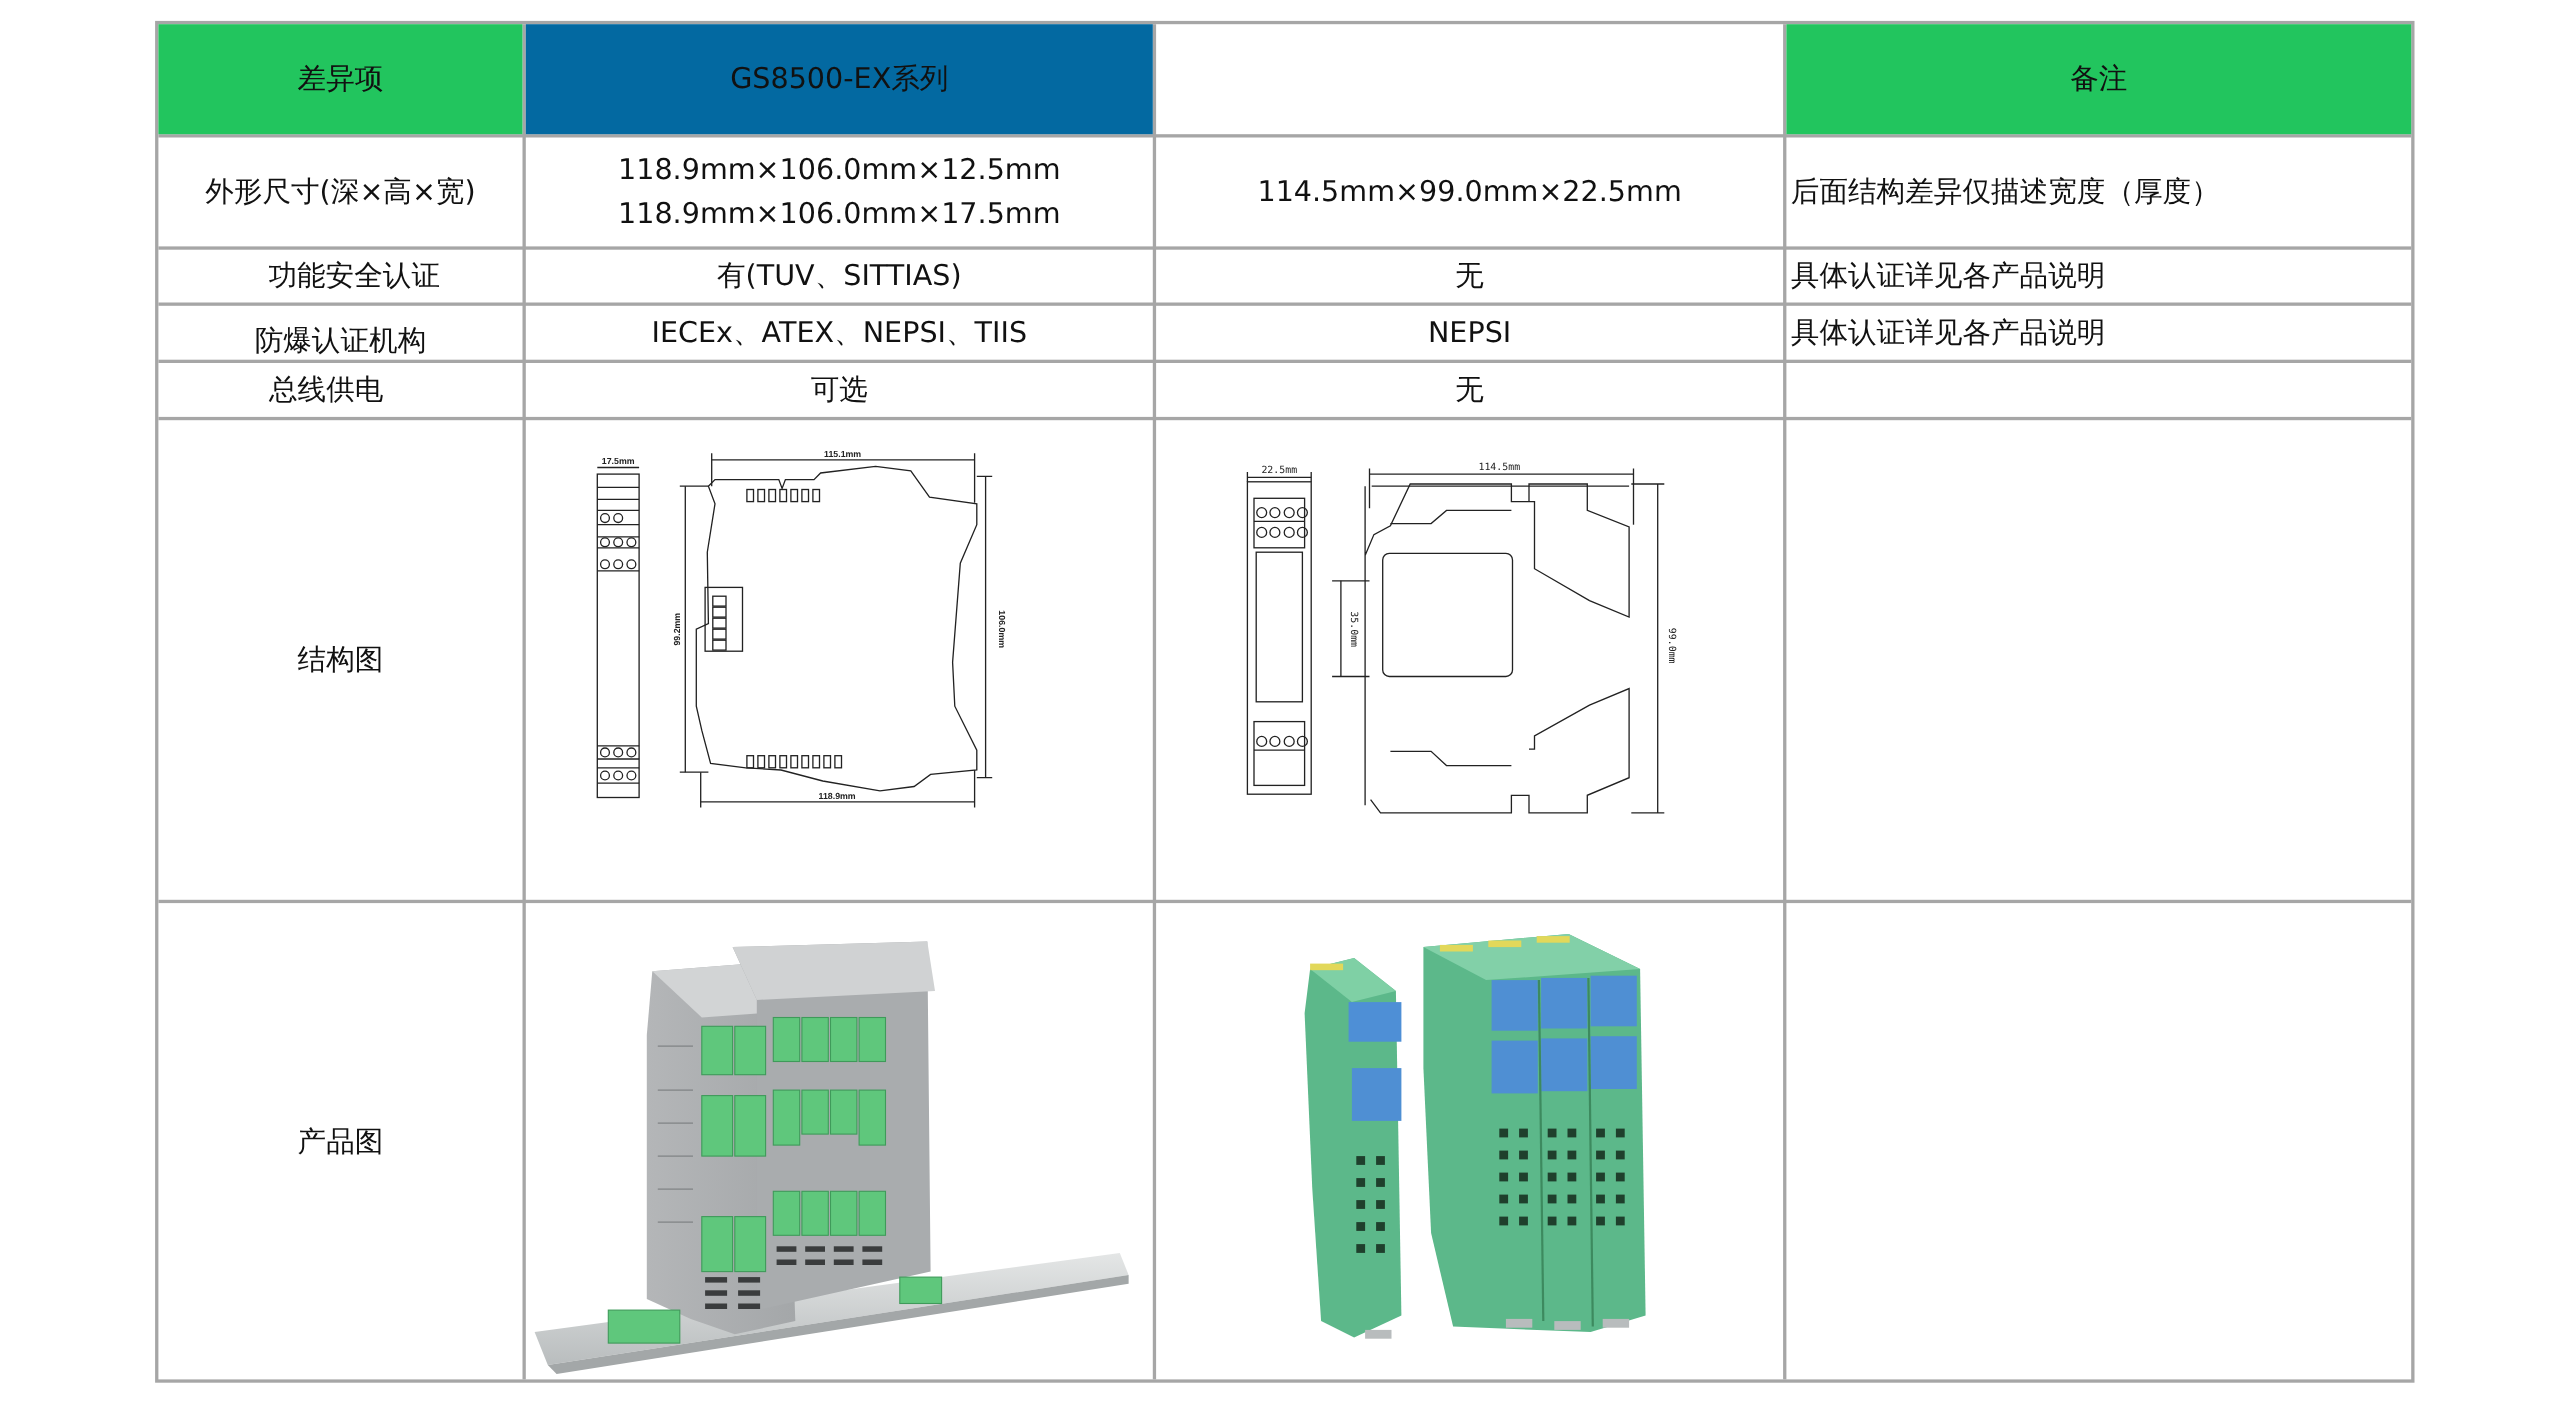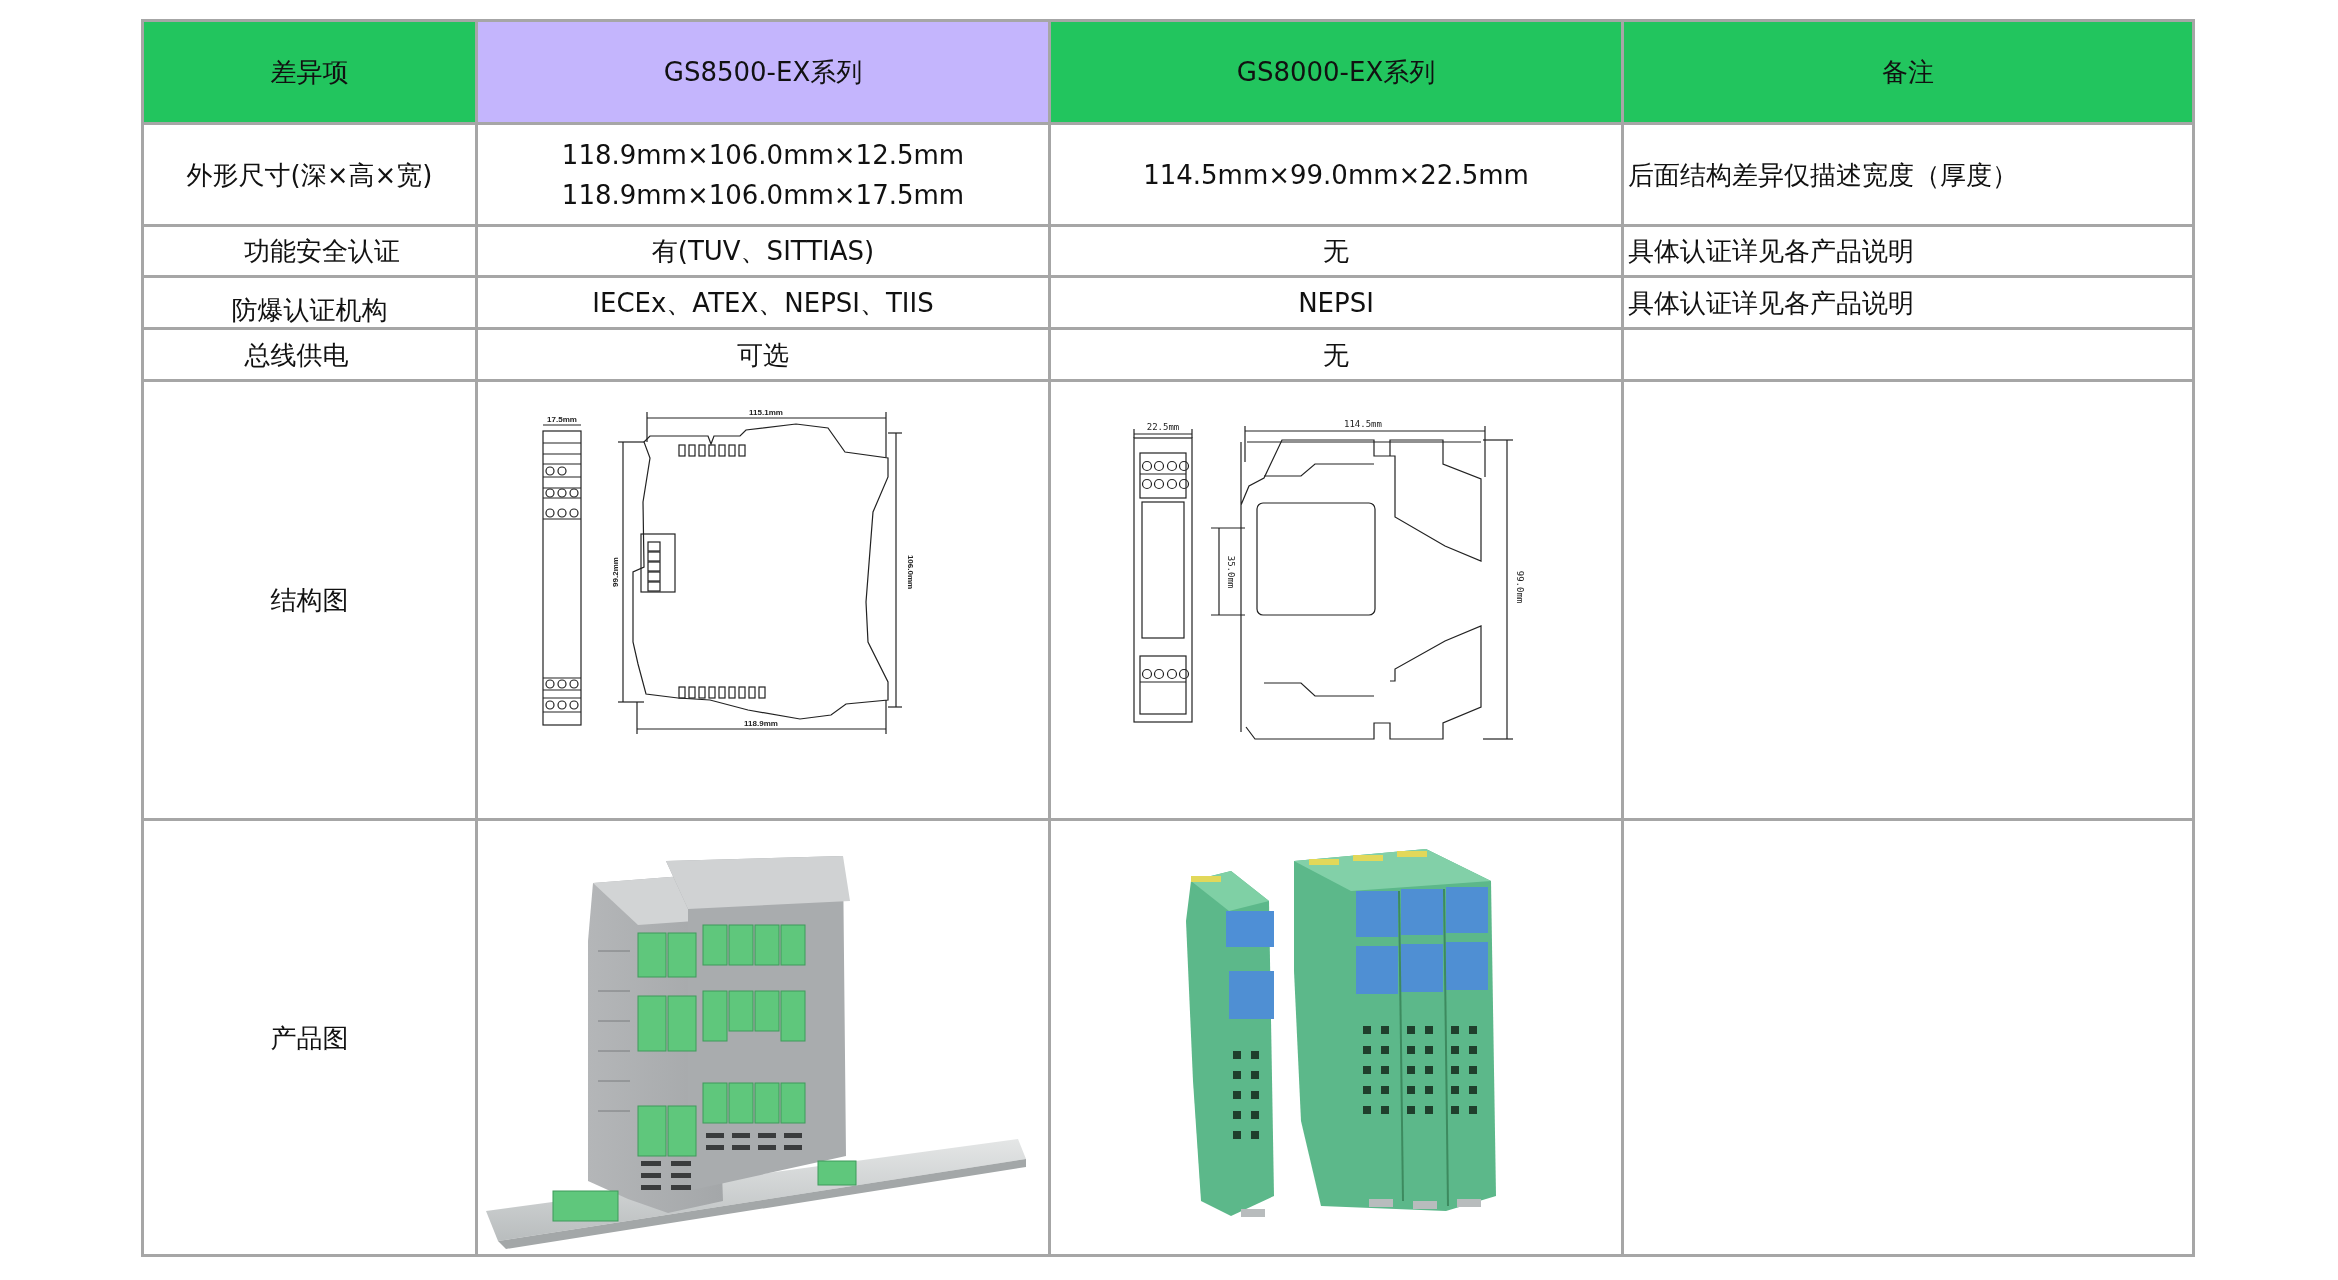--- a/index.html
+++ b/index.html
@@ -3,21 +3,21 @@
 <meta charset="utf-8">
 <style>
   html, body { margin: 0; padding: 0; background: #ffffff; }
   body { width: 2338px; height: 1280px; position: relative; overflow: hidden;
          font-family: "DejaVu Sans", "Liberation Sans", sans-serif; color: #111; }
   .tbl { position: absolute; left: 141px; top: 19px; width: 2054px; height: 1238px;
          border: 3px solid #a6a6a6; box-sizing: border-box; }
   .cell { position: absolute; box-sizing: border-box; display: flex; align-items: center;
           justify-content: center; text-align: center; font-size: 26px; line-height: 40px; }
   .hcell { background: #22c55e; justify-content: center; }
-  .hblue { background: #c4b5fd; }
+  .hblue { background: #0369a1; }
   .left { justify-content: flex-start; text-align: left; padding-left: 4px; }
   .vline { position: absolute; top: 0; bottom: 0; width: 3px; background: #a6a6a6; }
   .hline { position: absolute; left: 0; right: 0; height: 3px; background: #a6a6a6; }
   .stack { display: flex; flex-direction: column; align-items: center; }
   svg { display: block; }
 </style>
 </head>
 <body>
 
 <div class="tbl">
@@ -30,23 +30,20 @@
   <div class="hline" style="top:253px"></div>
   <div class="hline" style="top:305px"></div>
   <div class="hline" style="top:357px"></div>
   <div class="hline" style="top:796px"></div>
 
   <div class="cell hcell" style="left:0;top:0;width:331px;height:100px">
     <span>差异项</span>
   </div>
   <div class="cell hblue" style="left:334px;top:0;width:570px;height:100px">
     <span>GS8500-EX系列</span>
-  </div>
-  <div class="cell hcell" style="left:907px;top:0;width:570px;height:100px">
-    <span>GS8000-EX系列</span>
   </div>
   <div class="cell hcell" style="left:1480px;top:0;width:568px;height:100px">
     <span>备注</span>
   </div>
 
   <div class="cell" style="left:0;top:103px;width:331px;height:99px">
     <span>外形尺寸(深×高×宽)</span>
   </div>
   <div class="cell" style="left:334px;top:103px;width:570px;height:99px">
     <div class="stack">

